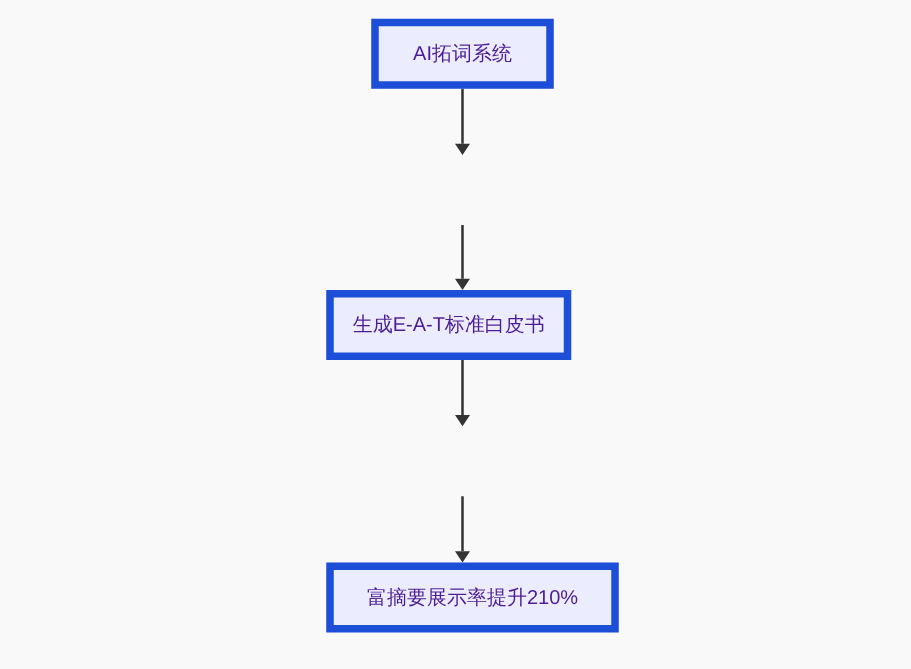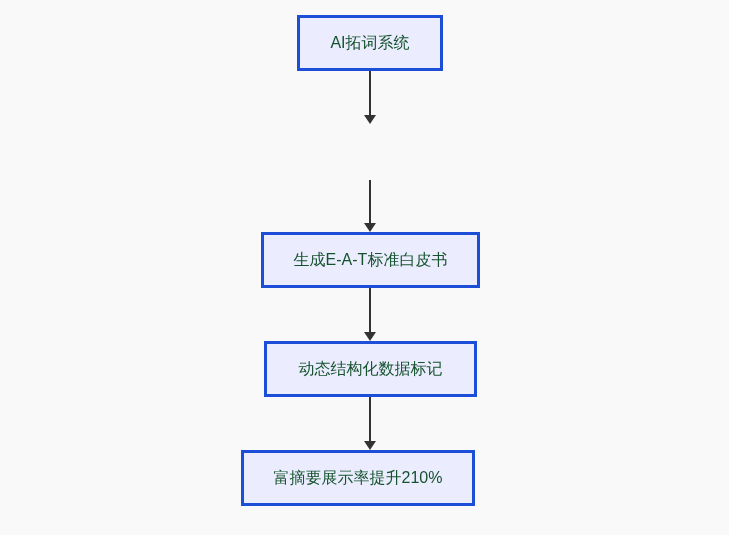--- a/index.html
+++ b/index.html
@@ -13,34 +13,34 @@
     height: 535px;
     background: #f9f9f9;
     font-family: "Liberation Sans", "DejaVu Sans", sans-serif;
     overflow: hidden;
   }
   .node {
     position: absolute;
     box-sizing: border-box;
     height: 56px;
     background: #ECECFF;
-    border: 3px solid #1d4ed8;
-    color: #14532d;
+    border: 6px solid #1d4ed8;
+    color: #4c1d95;
     font-size: 16px;
     display: flex;
     align-items: center;
     justify-content: center;
     text-align: center;
     white-space: nowrap;
   }
   .node-1 { top: 15px;  left: 297px; width: 146px; }
   .node-2 { top: 124px; left: 275px; width: 191px; }
-  .node-3 { top: 232px; left: 261px; width: 219px; }
+  .node-3 { top: 232px; left: 261px; width: 196px; }
   .node-4 { top: 341px; left: 264px; width: 213px; }
-  .node-5 { top: 450px; left: 241px; width: 234px; }
+  .node-5 { top: 450px; left: 261px; width: 234px; }
 
   .arrow {
     position: absolute;
     left: 358px;   
     width: 24px;
     display: flex;
     flex-direction: column;
     align-items: center;
   }
   .arrow-1 { top: 71px;  height: 53px; }
@@ -84,23 +84,20 @@
 
   <div class="node node-3">
     <span>生成E-A-T标准白皮书</span>
   </div>
 
   <div class="arrow arrow-3">
     <div class="arrow-line"></div>
     <div class="arrow-head"></div>
   </div>
 
-  <div class="node node-4">
-    <span>动态结构化数据标记</span>
-  </div>
 
   <div class="arrow arrow-4">
     <div class="arrow-line"></div>
     <div class="arrow-head"></div>
   </div>
 
   <div class="node node-5">
     <span>富摘要展示率提升210%</span>
   </div>
 

